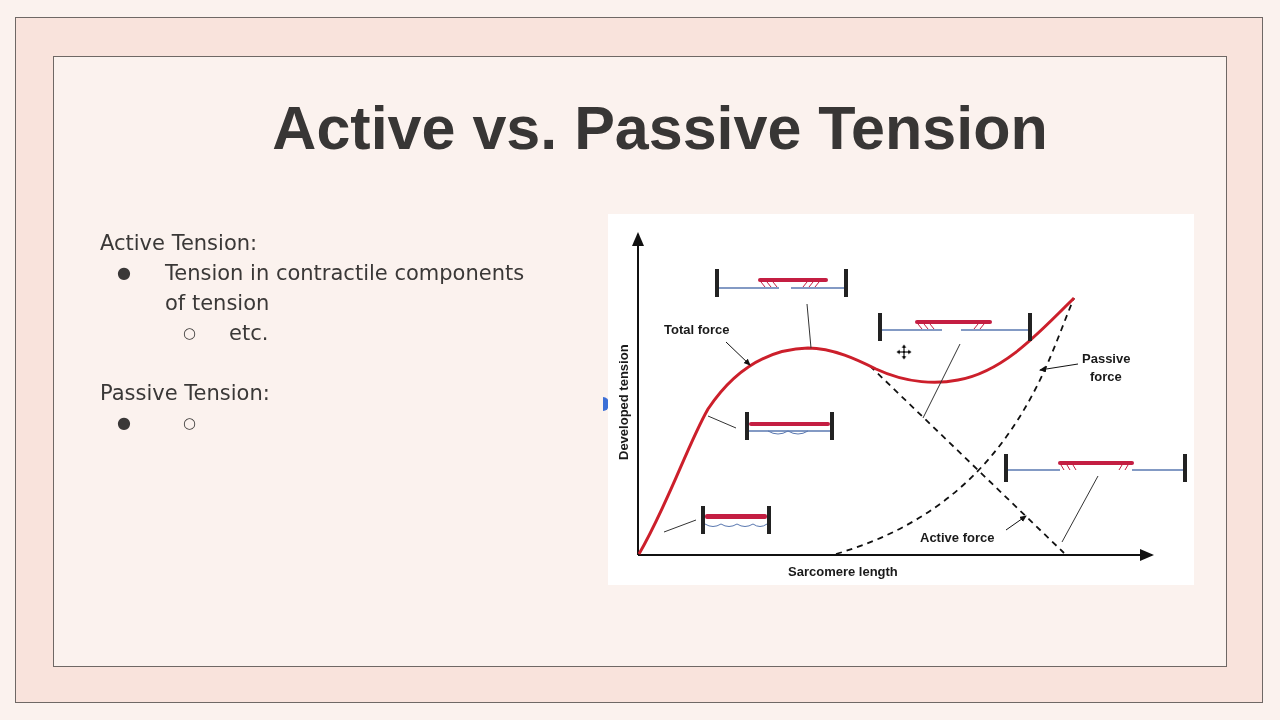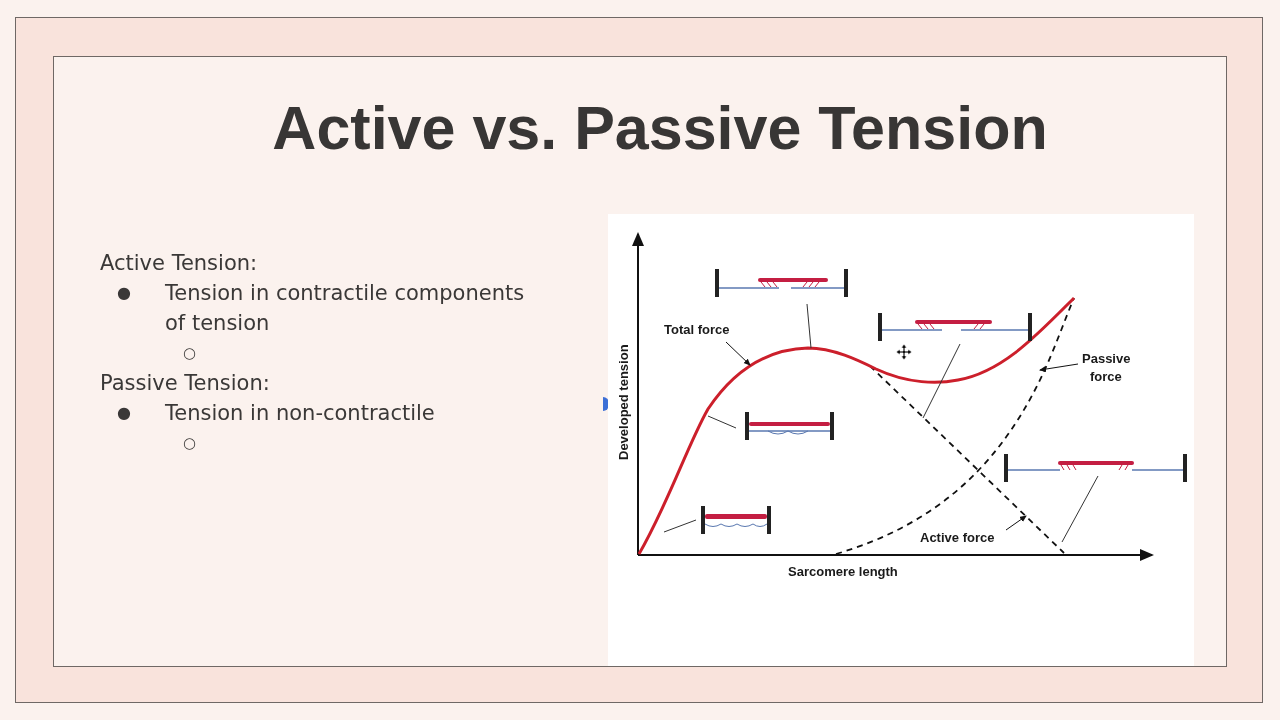--- a/index.html
+++ b/index.html
@@ -18,30 +18,29 @@
   }
   .title {
     position:absolute; left:0; top:88px; width:1280px; text-align:center;
     font-family:"Liberation Sans", sans-serif; font-weight:bold;
     font-size:61px; color:#383635; letter-spacing:0px; line-height:80px;padding-left:20px;
   }
   .body-text {
     position:absolute; left:100px; top:228px; width:500px;
     font-family:"DejaVu Sans", sans-serif; font-size:21px; color:#3a3837;
     line-height:30px;
-    margin-top:20px;
   }
   .heading-line { display:block; white-space:nowrap; }
   .bullet-l1 { position:relative; padding-left:65px; display:block; }
   .bullet-l1 .mark { position:absolute; left:17px; top:0; font-size:16px; }
   .bullet-l2 { position:relative; padding-left:129px; display:block; }
   .bullet-l2 .mark { position:absolute; left:83px; top:0; font-size:15px; }
   .spacer { display:block; height:30px; }
   .diagram {
-    position:absolute; left:608px; top:214px; width:586px; height:452px;
+    position:absolute; left:608px; top:214px; width:586px; height:371px;
     background:#ffffff;
   }
   .diagram svg { position:absolute; left:0; top:0; }
   .lbl { font-family:"Liberation Sans", sans-serif; font-weight:bold; font-size:13px; fill:#1a1a1a; }
   .slide-indicator {
     position:absolute; left:603px; top:397px; width:6px; height:14px;
     border-radius:0 7px 7px 0; background:#3c6fd6;
   }
 </style>
 </head>
@@ -54,26 +53,26 @@
 
 <div class="body-text">
   <span class="heading-line">Active Tension:</span>
   <span class="bullet-l1">
     <span class="mark">●</span>
     <span style="display:block">Tension in contractile components</span>
     <span style="display:block">of tension</span>
   </span>
   <span class="bullet-l2">
     <span class="mark">○</span>
+    <span style="display:block">etc.</span>
   </span>
   <span class="spacer"></span>
   <span class="heading-line">Passive Tension:</span>
   <span class="bullet-l1">
     <span class="mark">●</span>
-    <span style="display:block">Tension in non-contractile</span>
   </span>
   <span class="bullet-l2">
     <span class="mark">○</span>
   </span>
 </div>
 
 <div class="slide-indicator"></div>
 
 <div class="diagram">
   <svg width="586" height="371" viewBox="0 0 586 371">

